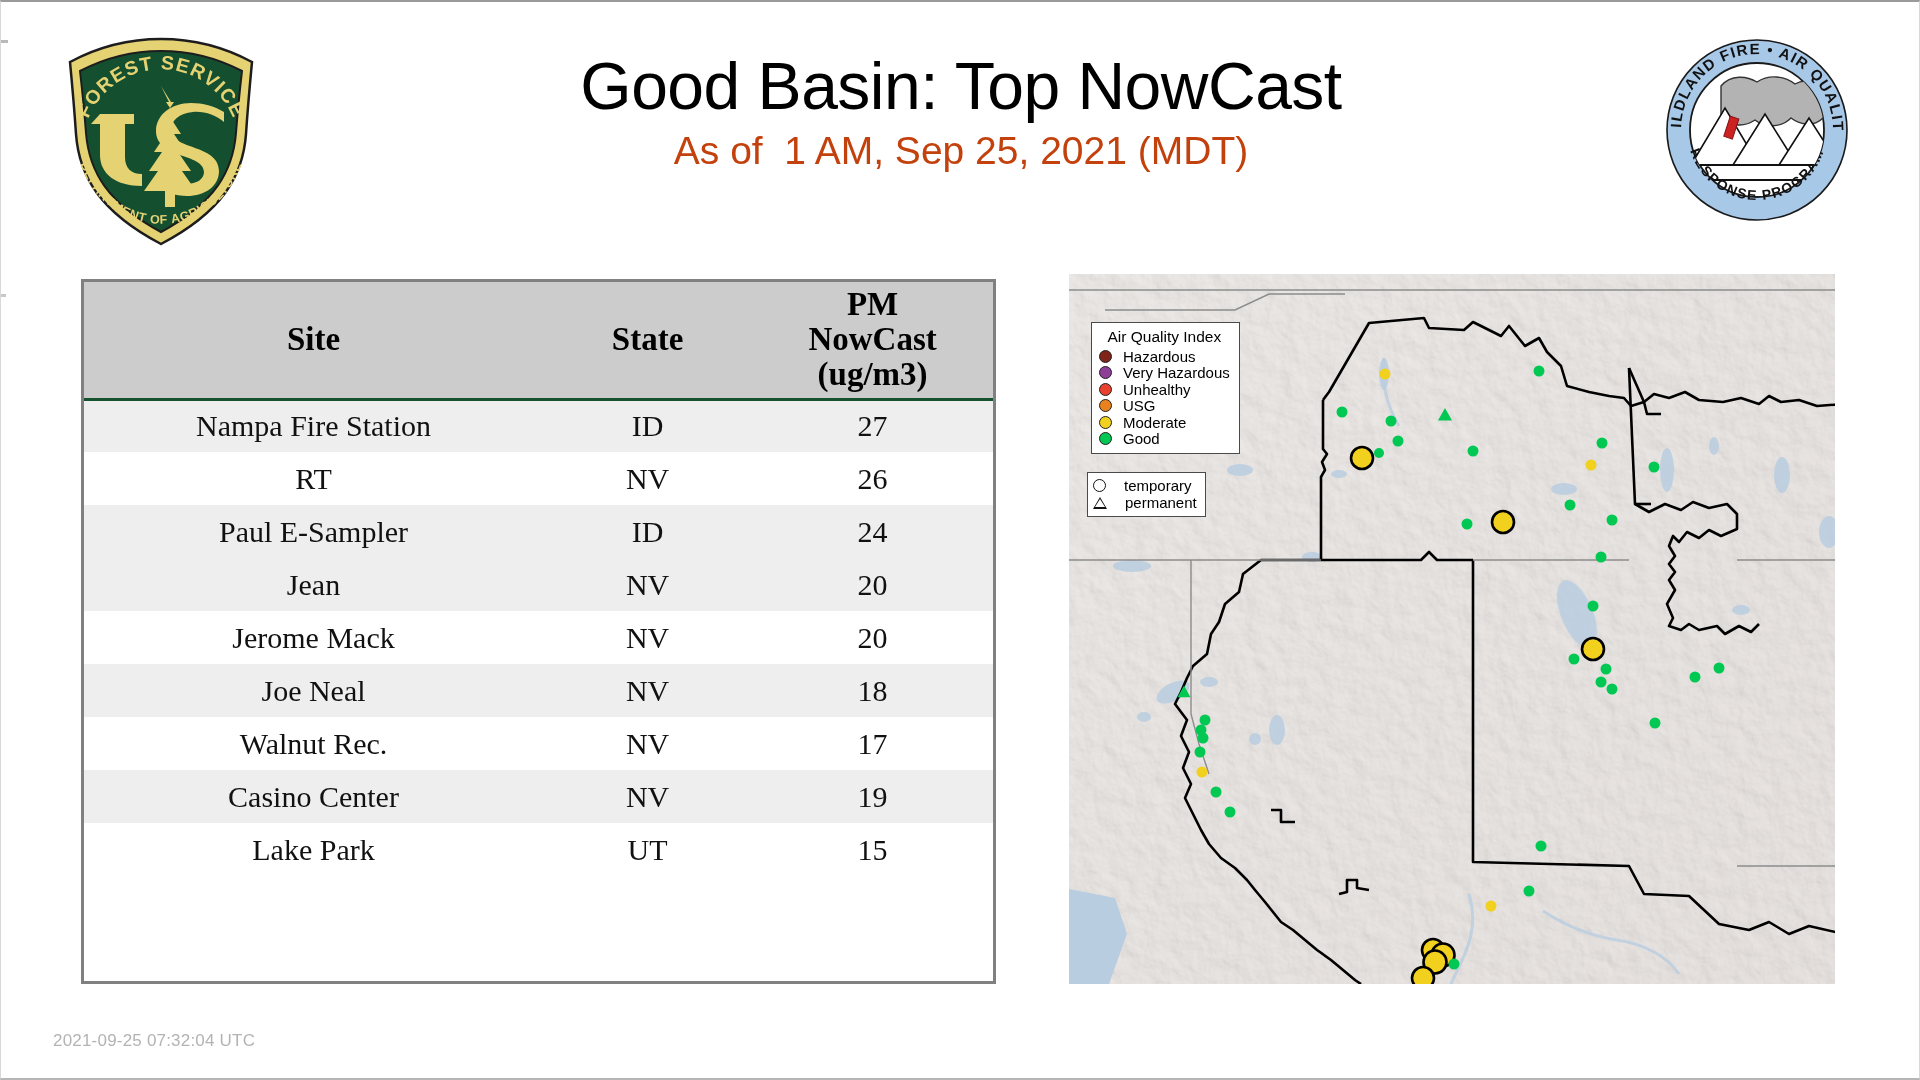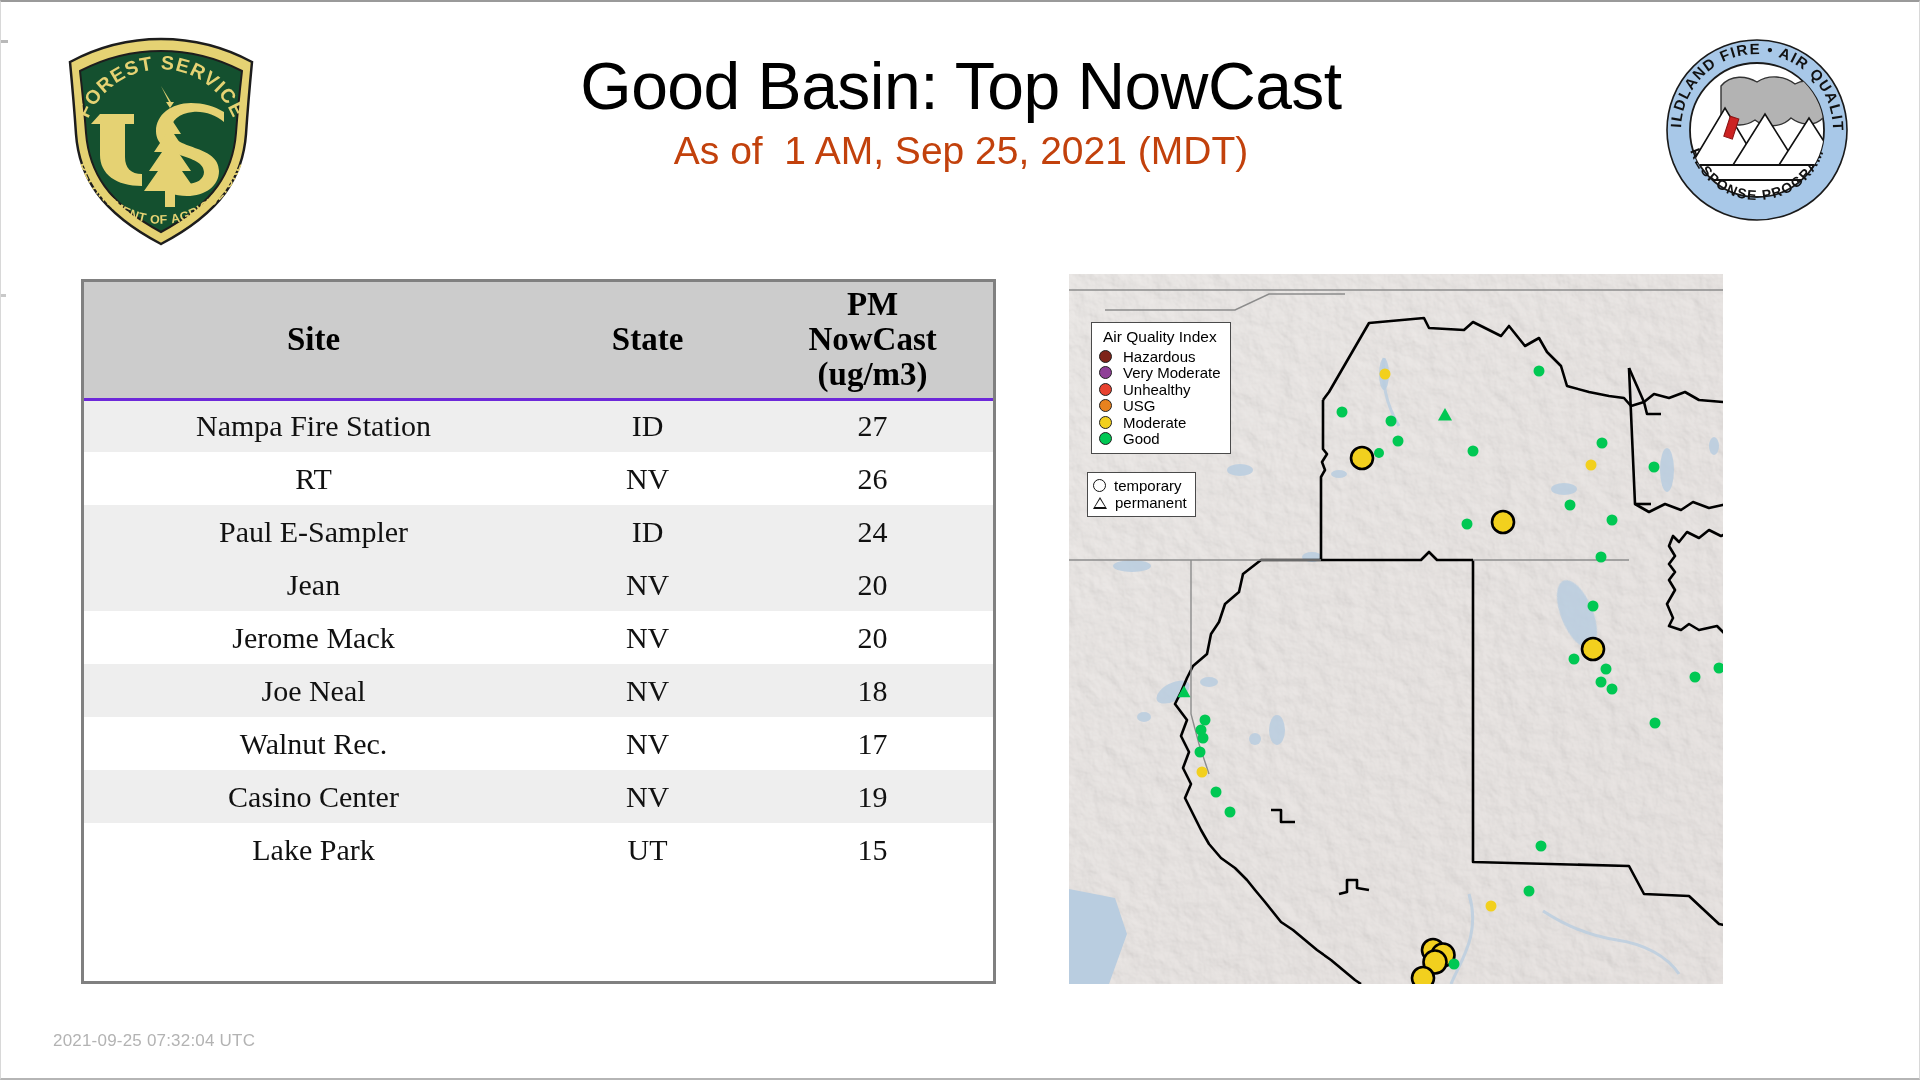--- a/index.html
+++ b/index.html
@@ -50,40 +50,40 @@
     position: absolute; left: 80px; top: 277px;
     width: 915px; height: 705px;
     border: 3px solid #808080; background: #ffffff;
   }
   table#aqi-table { width: 100%; border-collapse: collapse; table-layout: fixed; }
   table#aqi-table col.c-site  { width: 50.5%; }
   table#aqi-table col.c-state { width: 23%; }
   table#aqi-table col.c-val   { width: 26.5%; }
   #aqi-table thead th {
     background: #cccccc;
-    border-bottom: 3px solid #6d28d9;
+    border-bottom: 3px solid #14532d;
     font-family: "Liberation Serif", serif;
     font-weight: bold; font-size: 33px; color: #000;
     height: 117px; vertical-align: middle; text-align: center;
     line-height: 1.07; padding: 4px 2px;
     white-space: pre-line;
   }
   #aqi-table tbody td {
     font-family: "Liberation Serif", serif;
     font-size: 30px; color: #111; text-align: center;
     height: 53px; padding: 0 4px; border: none;
     font-stretch: condensed;
   }
   #aqi-table tbody tr.odd td { background: #eeeeee; }
   #aqi-table tbody tr.even td { background: #ffffff; }
 
   
   #map-frame {
     position: absolute; left: 1068px; top: 272px;
-    width: 654px; height: 710px;
+    width: 766px; height: 710px;
     overflow: hidden;
     background: #ece9e7;
   }
   #map-svg { display: block; width: 775px; height: 710px; }
 
   
   .map-legend {
     position: absolute;
     background: #ffffff;
     border: 1.5px solid #4a4a4a;
@@ -97,21 +97,21 @@
   #legend-aqi .legend-row {
     display: flex; align-items: center; gap: 11px; height: 16.5px;
   }
   #legend-aqi .swatch {
     width: 13px; height: 13px; border-radius: 50%;
     border: 1.4px solid #222; flex: 0 0 auto;
   }
   #legend-aqi .legend-label { font-size: 15px; line-height: 1; white-space: nowrap; }
 
   #legend-type { left: 18px; top: 198px; padding: 4px 8px 5px 5px; }
-  #legend-type .legend-row { display: flex; align-items: center; gap: 8px; height: 17px; }
+  #legend-type .legend-row { display: flex; align-items: center; gap: 18px; height: 17px; }
   #legend-type .legend-label { font-size: 15px; line-height: 1; }
   .glyph-circle {
     width: 13px; height: 13px; border-radius: 50%;
     border: 1.6px solid #111; background: #fff; flex: 0 0 auto;
   }
   .glyph-tri {
     width: 0; height: 0; flex: 0 0 auto;
     border-left: 7.5px solid transparent; border-right: 7.5px solid transparent;
     border-bottom: 12px solid #111; position: relative;
   }
@@ -411,21 +411,21 @@
 
     <div class="map-legend" id="legend-aqi">
       <div class="legend-title">Air Quality Index</div>
       <div id="aqi-legend-items">
           <div class="legend-row">
             <span class="swatch" style="background: rgb(126, 36, 25);"></span>
             <span class="legend-label">Hazardous</span>
           </div>
           <div class="legend-row">
             <span class="swatch" style="background: rgb(143, 63, 151);"></span>
-            <span class="legend-label">Very Moderate</span>
+            <span class="legend-label">Very Hazardous</span>
           </div>
           <div class="legend-row">
             <span class="swatch" style="background: rgb(232, 65, 47);"></span>
             <span class="legend-label">Unhealthy</span>
           </div>
           <div class="legend-row">
             <span class="swatch" style="background: rgb(232, 130, 30);"></span>
             <span class="legend-label">USG</span>
           </div>
           <div class="legend-row">

